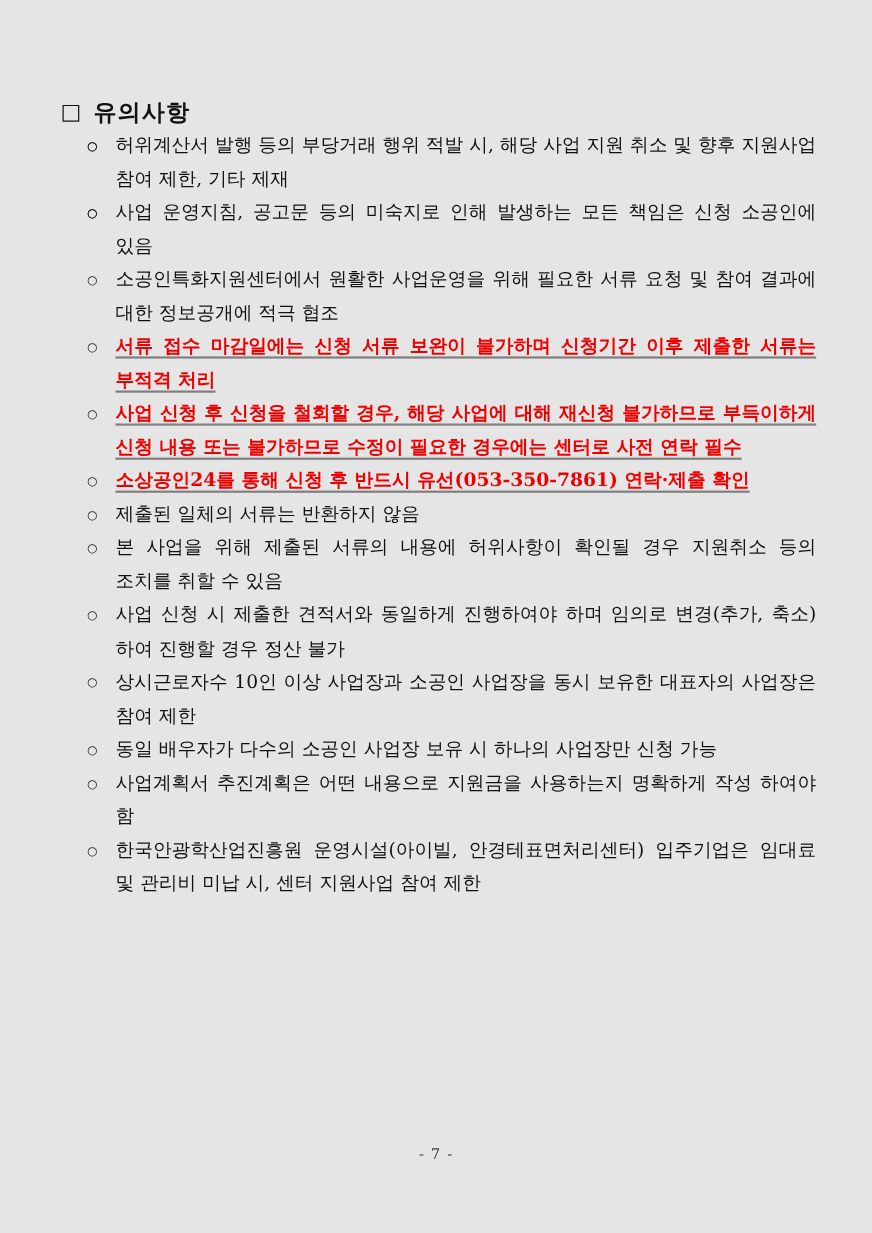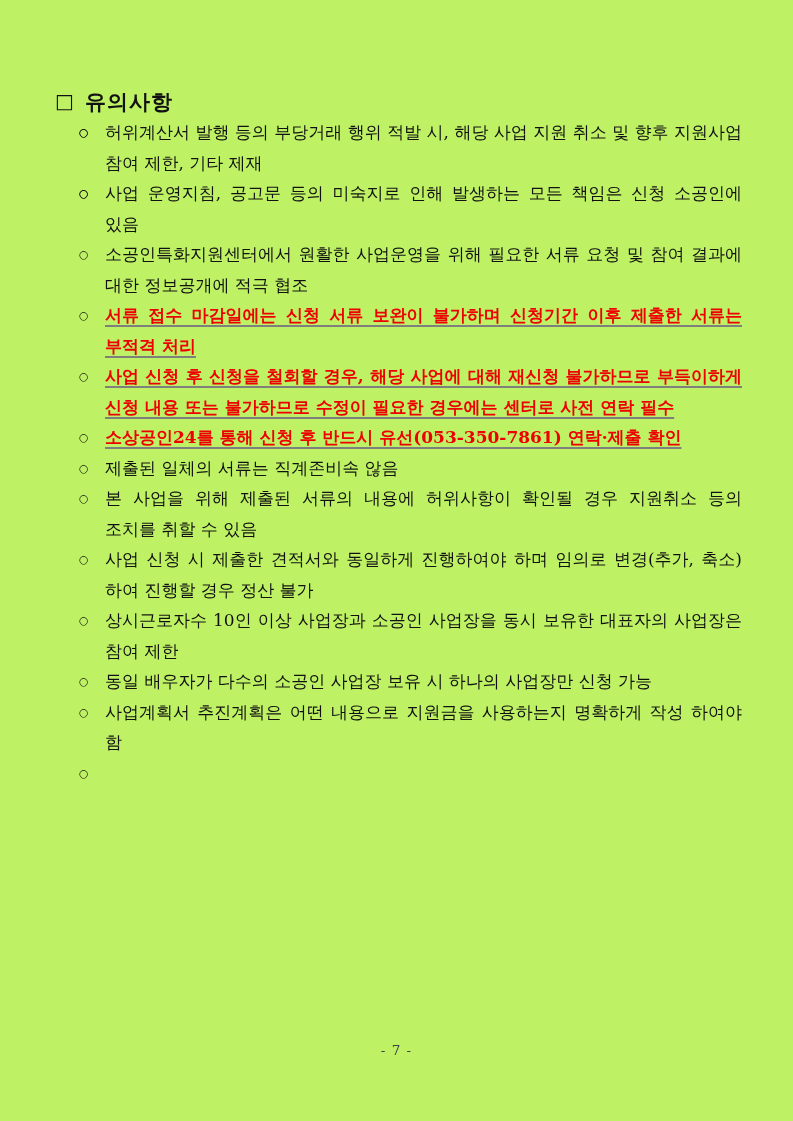--- a/index.html
+++ b/index.html
@@ -4,21 +4,21 @@
 <style>
   html, body {
     margin: 0;
     padding: 0;
     background: #ffffff;
   }
   .page {
     position: relative;
     width: 793px;
     height: 1121px;
-    background: #bef264;
+    background: #e5e5e5;
     color: #111111;
     font-family: "DejaVu Serif", "Liberation Serif", serif;
     overflow: hidden;
   }
   .heading {
     position: absolute;
     left: 55px;
     top: 88px;
     font-family: "DejaVu Sans", "Liberation Sans", sans-serif;
     font-weight: bold;
@@ -129,21 +129,21 @@
       <span class="txt red">사업 신청 후 신청을 철회할 경우, 해당 사업에 대해 재신청 불가하므로 부득이하게 신청 내용 또는 불가하므로 수정이 필요한 경우에는 센터로 사전 연락 필수</span>
     </li>
 
     <li>
       <span class="bullet">○</span>
       <span class="txt red">소상공인24를 통해 신청 후 반드시 유선(053-350-7861) 연락·제출 확인</span>
     </li>
 
     <li>
       <span class="bullet">○</span>
-      <span class="txt">제출된 일체의 서류는 직계존비속 않음</span>
+      <span class="txt">제출된 일체의 서류는 반환하지 않음</span>
     </li>
 
     <li>
       <span class="bullet">○</span>
       <span class="txt">본 사업을 위해 제출된 서류의 내용에 허위사항이 확인될 경우 지원취소 등의 조치를 취할 수 있음</span>
     </li>
 
     <li>
       <span class="bullet">○</span>
       <span class="txt">사업 신청 시 제출한 견적서와 동일하게 진행하여야 하며 임의로 변경(추가, 축소)하여 진행할 경우 정산 불가</span>
@@ -159,19 +159,20 @@
       <span class="txt">동일 배우자가 다수의 소공인 사업장 보유 시 하나의 사업장만 신청 가능</span>
     </li>
 
     <li>
       <span class="bullet">○</span>
       <span class="txt">사업계획서 추진계획은 어떤 내용으로 지원금을 사용하는지 명확하게 작성 하여야 함</span>
     </li>
 
     <li>
       <span class="bullet">○</span>
+      <span class="txt">한국안광학산업진흥원 운영시설(아이빌, 안경테표면처리센터) 입주기업은 임대료 및 관리비 미납 시, 센터 지원사업 참여 제한</span>
     </li>
 
   </ul>
 
   <div class="footer">- 7 -</div>
 
 </div>
 
 </body></html>

